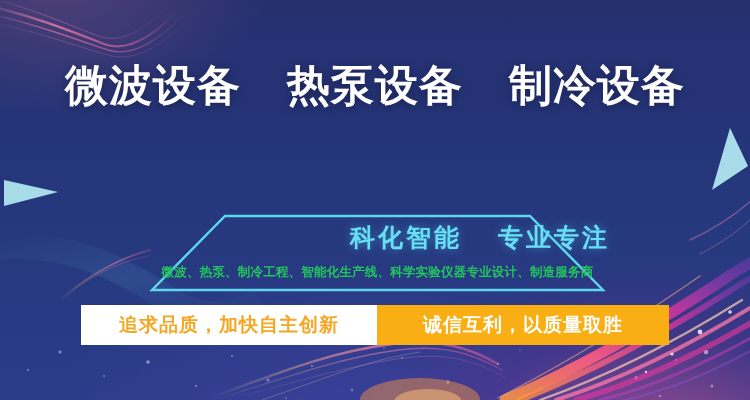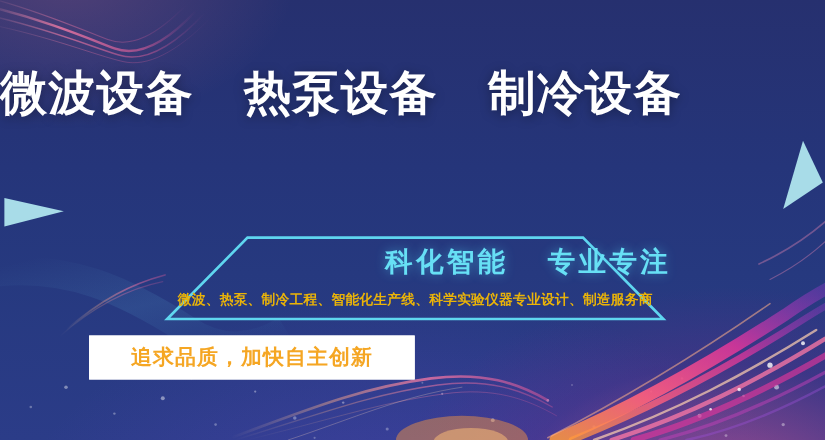--- a/index.html
+++ b/index.html
@@ -40,21 +40,21 @@
   
   .tri {
     position: absolute;
   }
 
   
   .headline {
     position: absolute;
     left: 0; right: 0;
     top: 58px;
-    text-align: left;
+    text-align: center;
     color: #ffffff;
     font-weight: bold;
     line-height: 1.30;
     letter-spacing: 1px;
     text-shadow: 0 2px 10px rgba(0,0,0,0.35);
     z-index: 6;
   }
   .headline .line {
     display: block;
     font-size: 43px;
@@ -87,21 +87,21 @@
     text-shadow: 0 0 10px rgba(80,220,250,0.45);
     z-index: 2;
   }
   .sub-cyan .gap2 { display: inline-block; width: 16px; }
 
   .sub-small {
     position: absolute;
     left: 0; right: 0;
     top: 54px;
     text-align: center;
-    color: #eab308;
+    color: #22c55e;
     font-size: 12.5px;
     font-weight: bold;
     letter-spacing: 0.2px;
     white-space: nowrap;
     z-index: 2;
   }
 
   
   .btn-row {
     position: absolute;
@@ -269,15 +269,16 @@
     <div class="sub-cyan">
       <span>科化智能</span>
       <span class="gap2"></span>
       <span>专业专注</span>
     </div>
     <div class="sub-small">微波、热泵、制冷工程、智能化生产线、科学实验仪器专业设计、制造服务商</div>
   </div>
 
   <div class="btn-row">
     <div class="btn btn-left">追求品质，加快自主创新</div>
+    <div class="btn btn-right">诚信互利，以质量取胜</div>
   </div>
 
 </div>
 
 </body></html>

